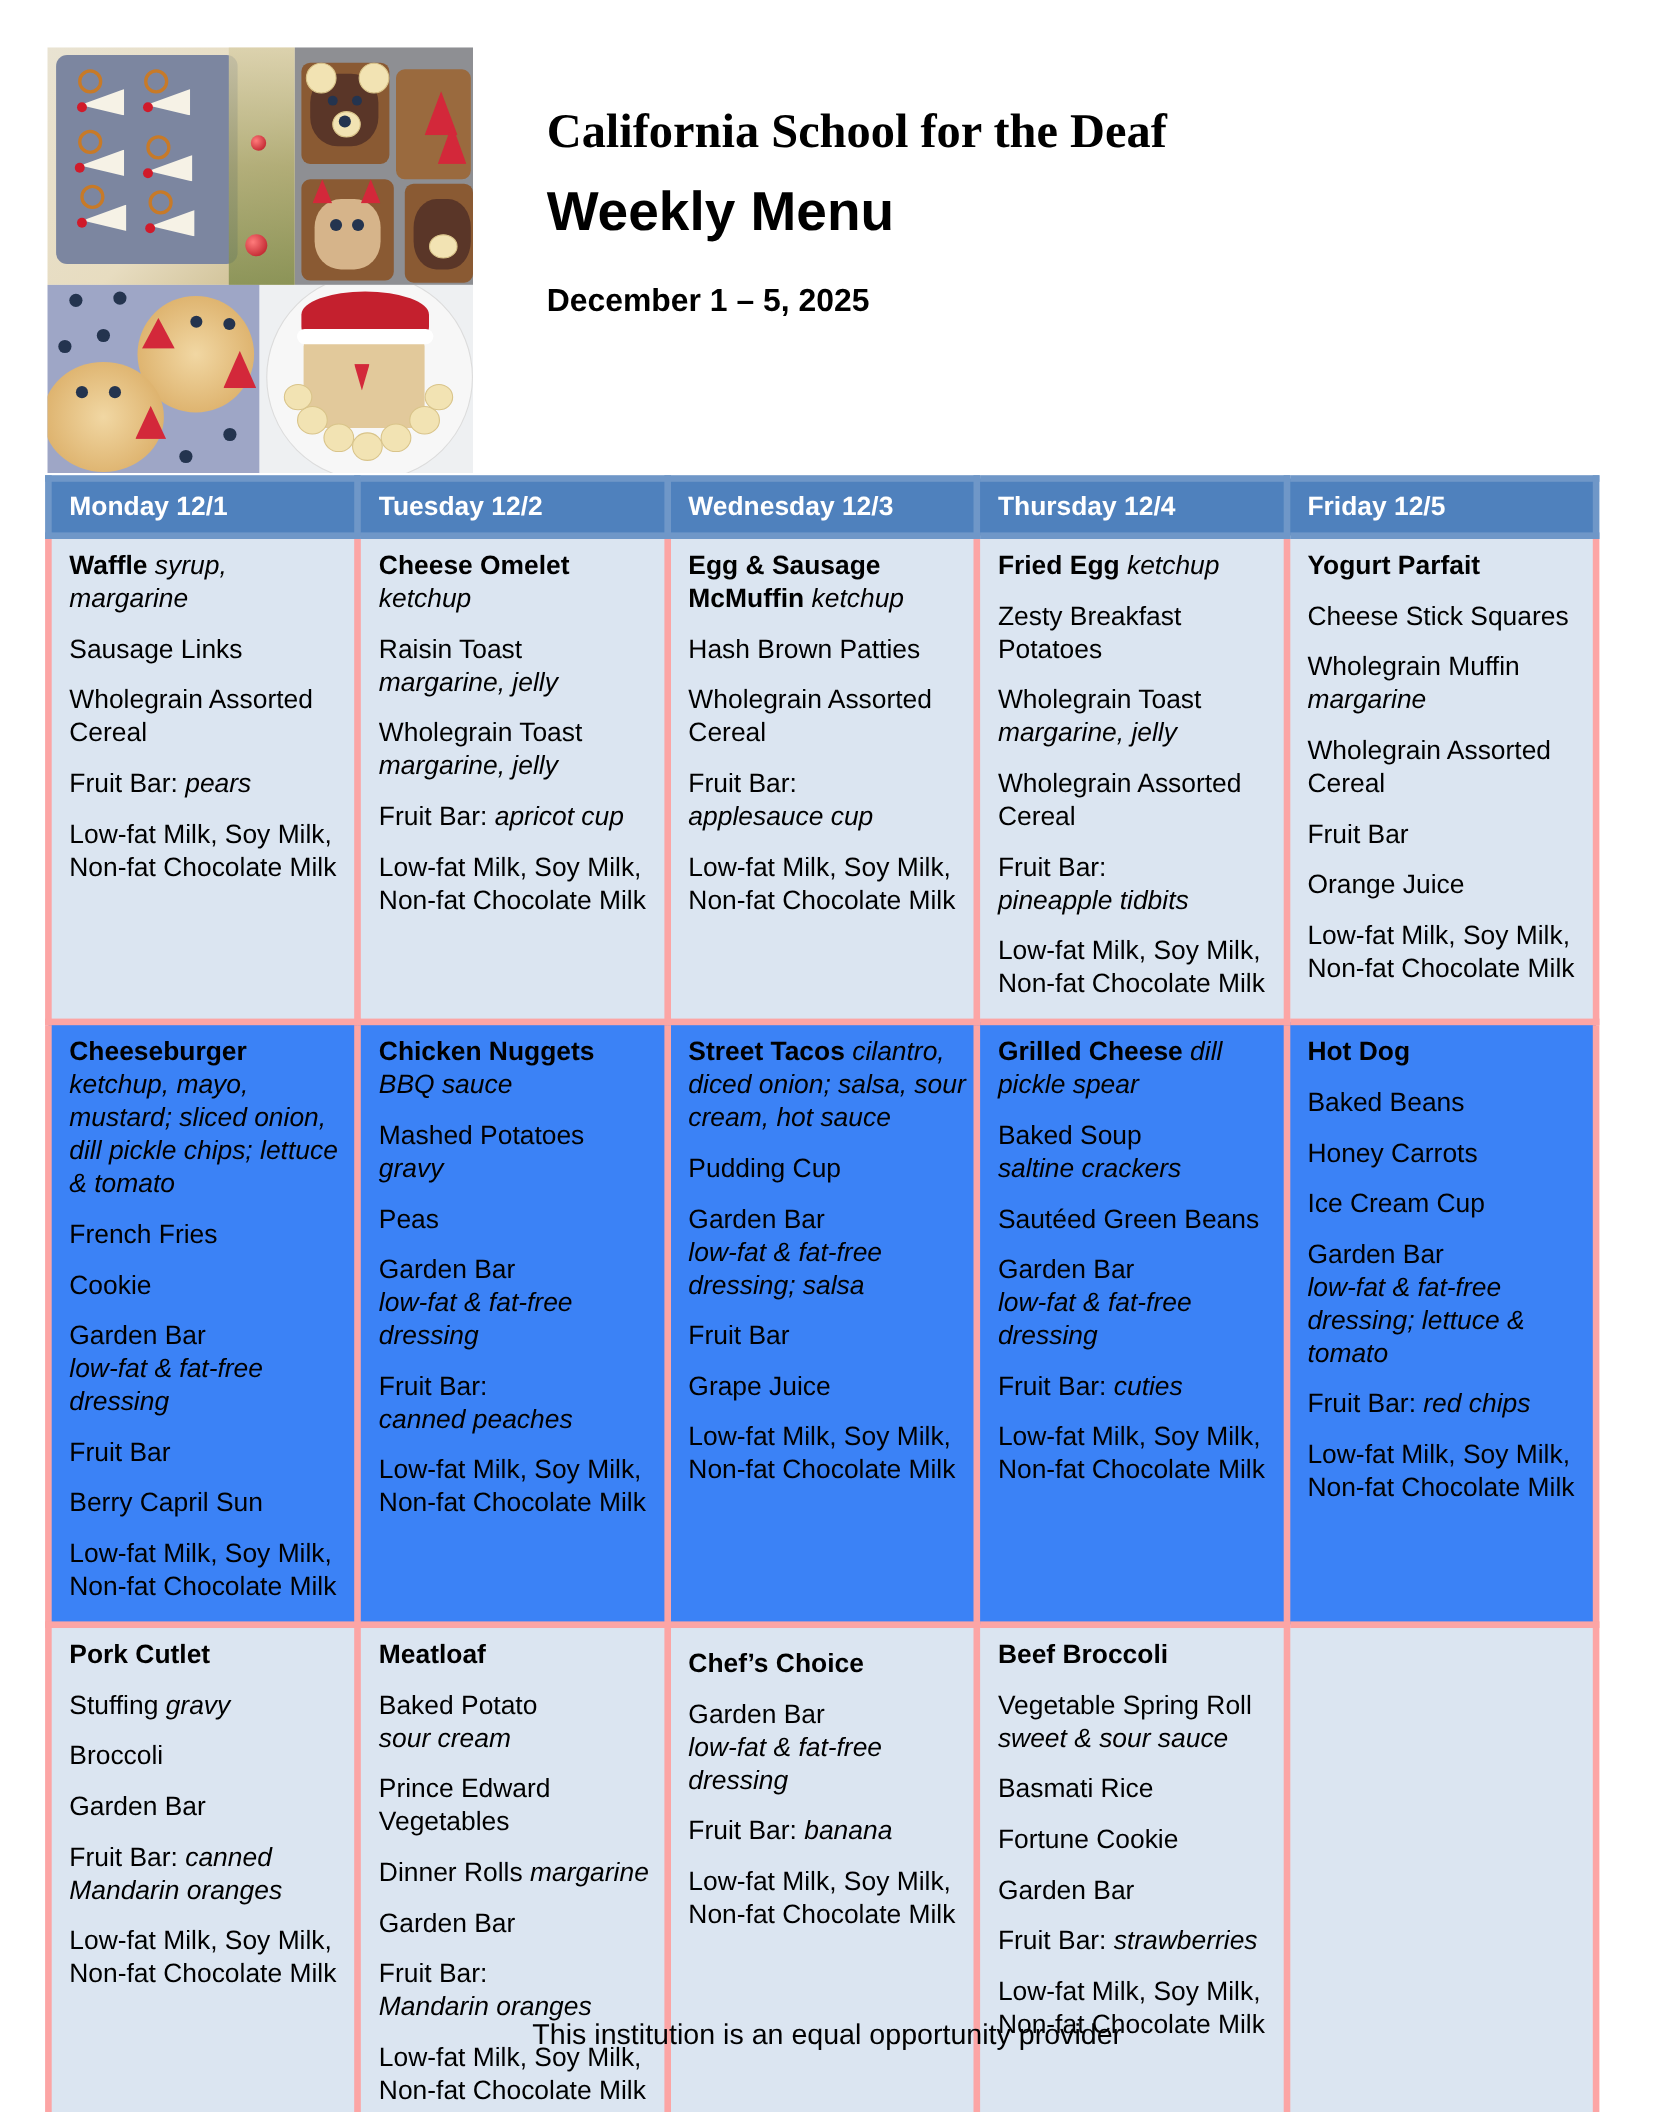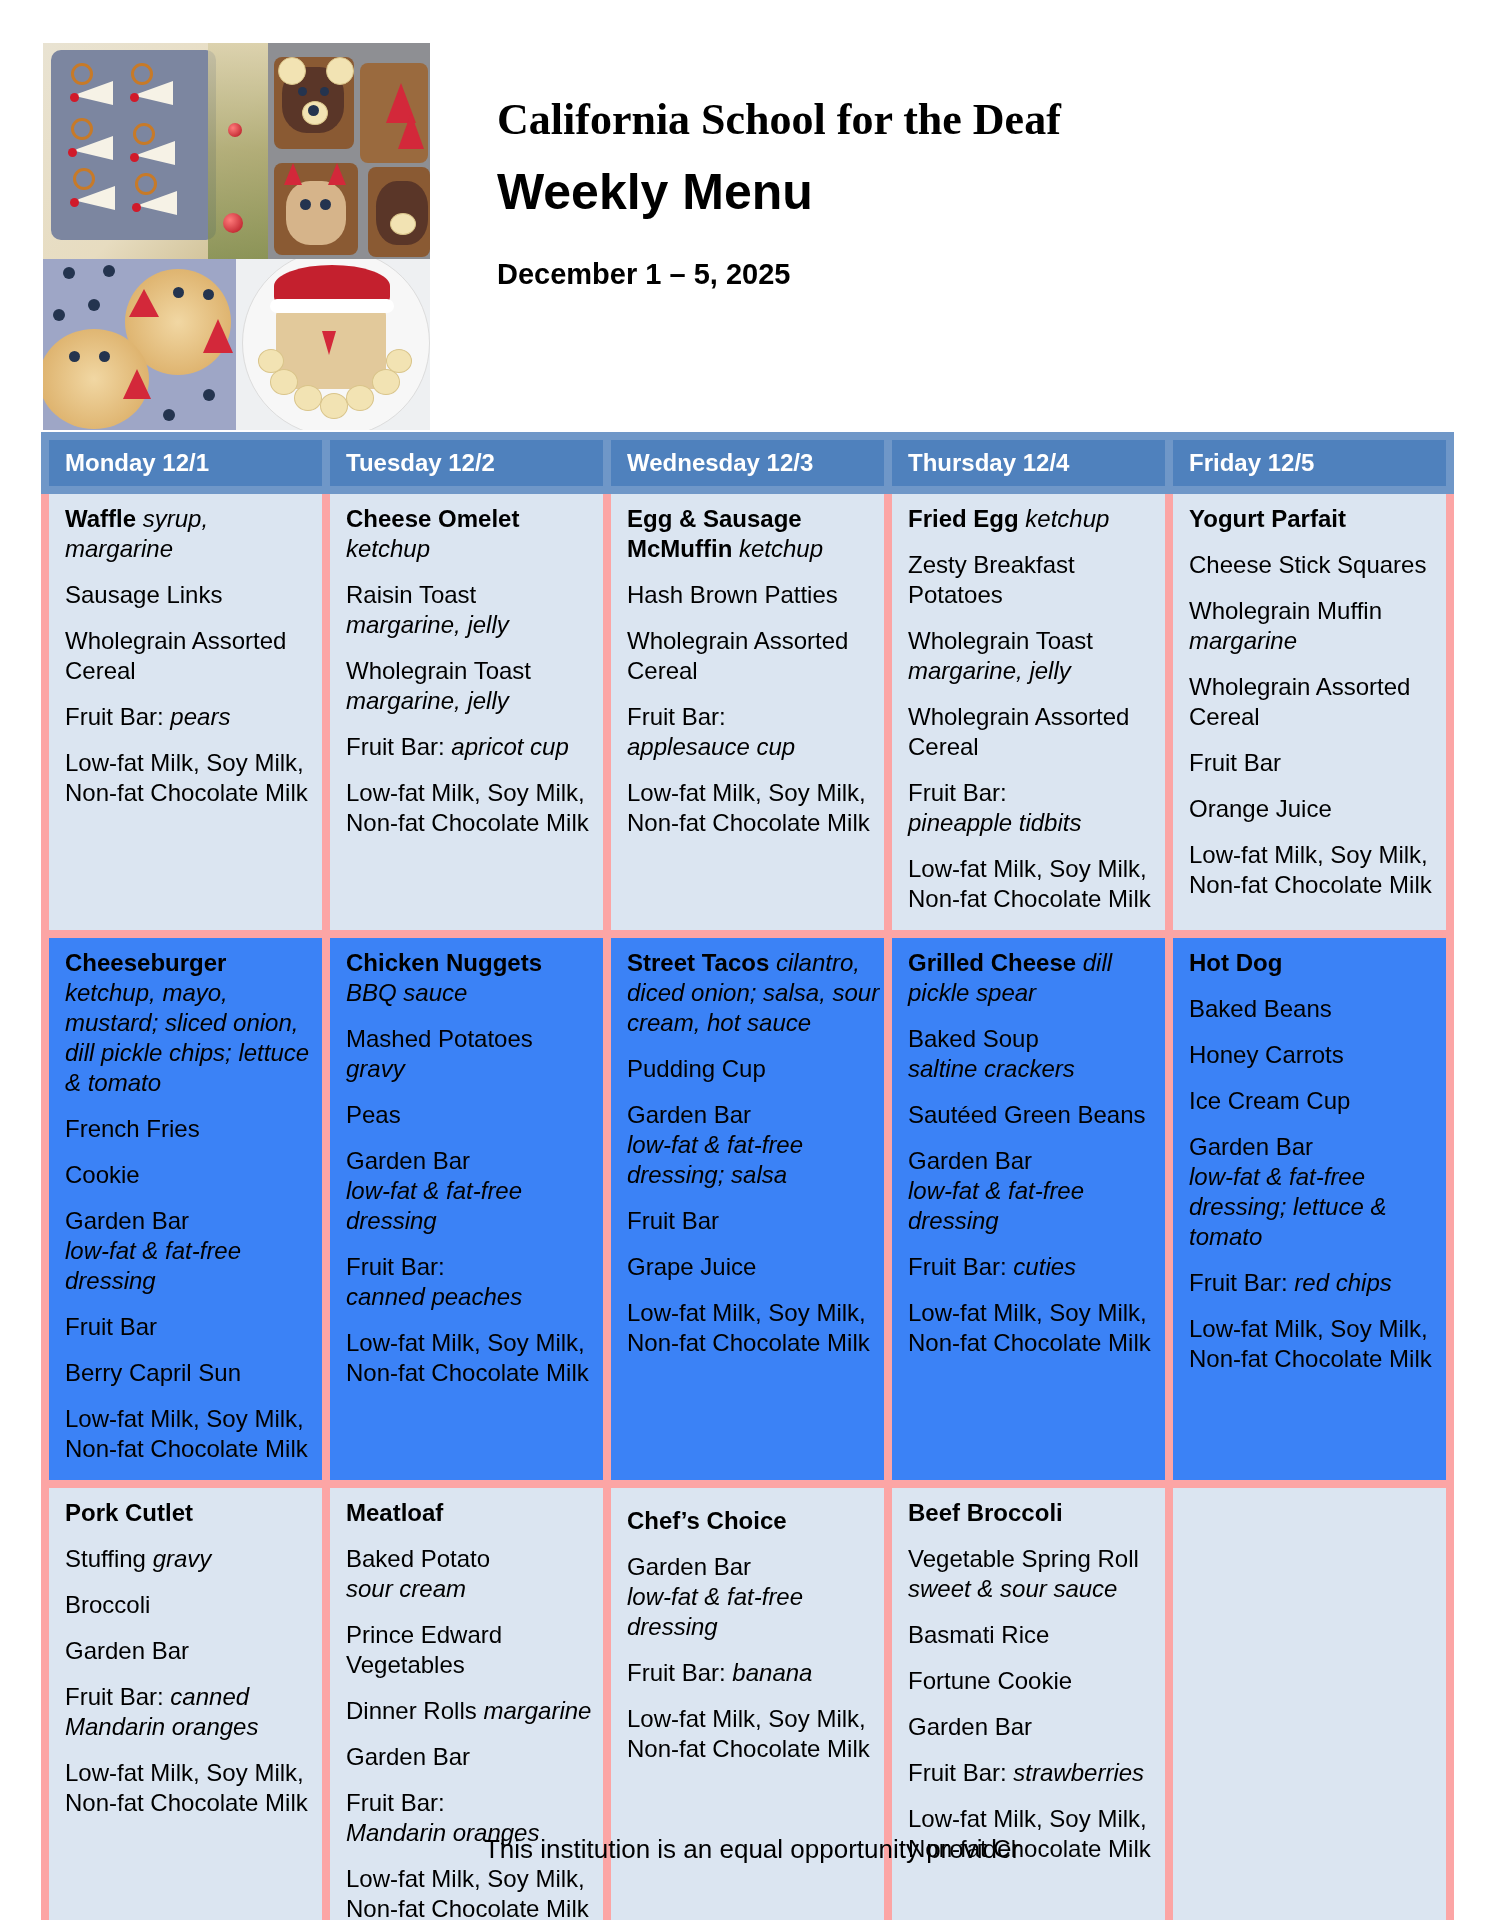--- a/index.html
+++ b/index.html
@@ -32,21 +32,21 @@
   .santa-cream { position: absolute; left: 34px; top: 40px; width: 124px; height: 14px; background: #ffffff; border-radius: 8px; }
 
   
   .title { position: absolute; left: 497px; font-weight: bold; white-space: nowrap; }
   .title-1 { top: 94px; font-size: 44px; font-family: Liberation Serif, serif; }
   .title-2 { top: 163px; font-size: 50px; }
   .date { position: absolute; left: 497px; top: 258px; font-size: 29px; font-weight: bold; }
 
   
   .menu-table { position: absolute; left: 41px; top: 432px; width: 1413px; border-collapse: collapse; table-layout: fixed; }
-  .menu-table th, .menu-table td { border: 8px solid #fca5a5; padding: 0; vertical-align: top; }
+  .menu-table th, .menu-table td { border: 6px solid #fca5a5; padding: 0; vertical-align: top; }
   .menu-table th {
     background: #4f81bd; color: #ffffff; font-size: 24px; font-weight: bold; text-align: left;
     height: 46px; padding-left: 16px; vertical-align: middle; border-color: #6f97c8;
   }
   .row-blue td { background: #dbe5f1; margin-left: 22px; }
   .row-white td { background: #3b82f6; }
   .cell { padding: 10px 4px 0 16px; font-size: 24px; line-height: 30px; }
   .item { margin: 0 0 16px 0; }
   .item b { font-weight: bold; }
   .item i { font-style: italic; }

